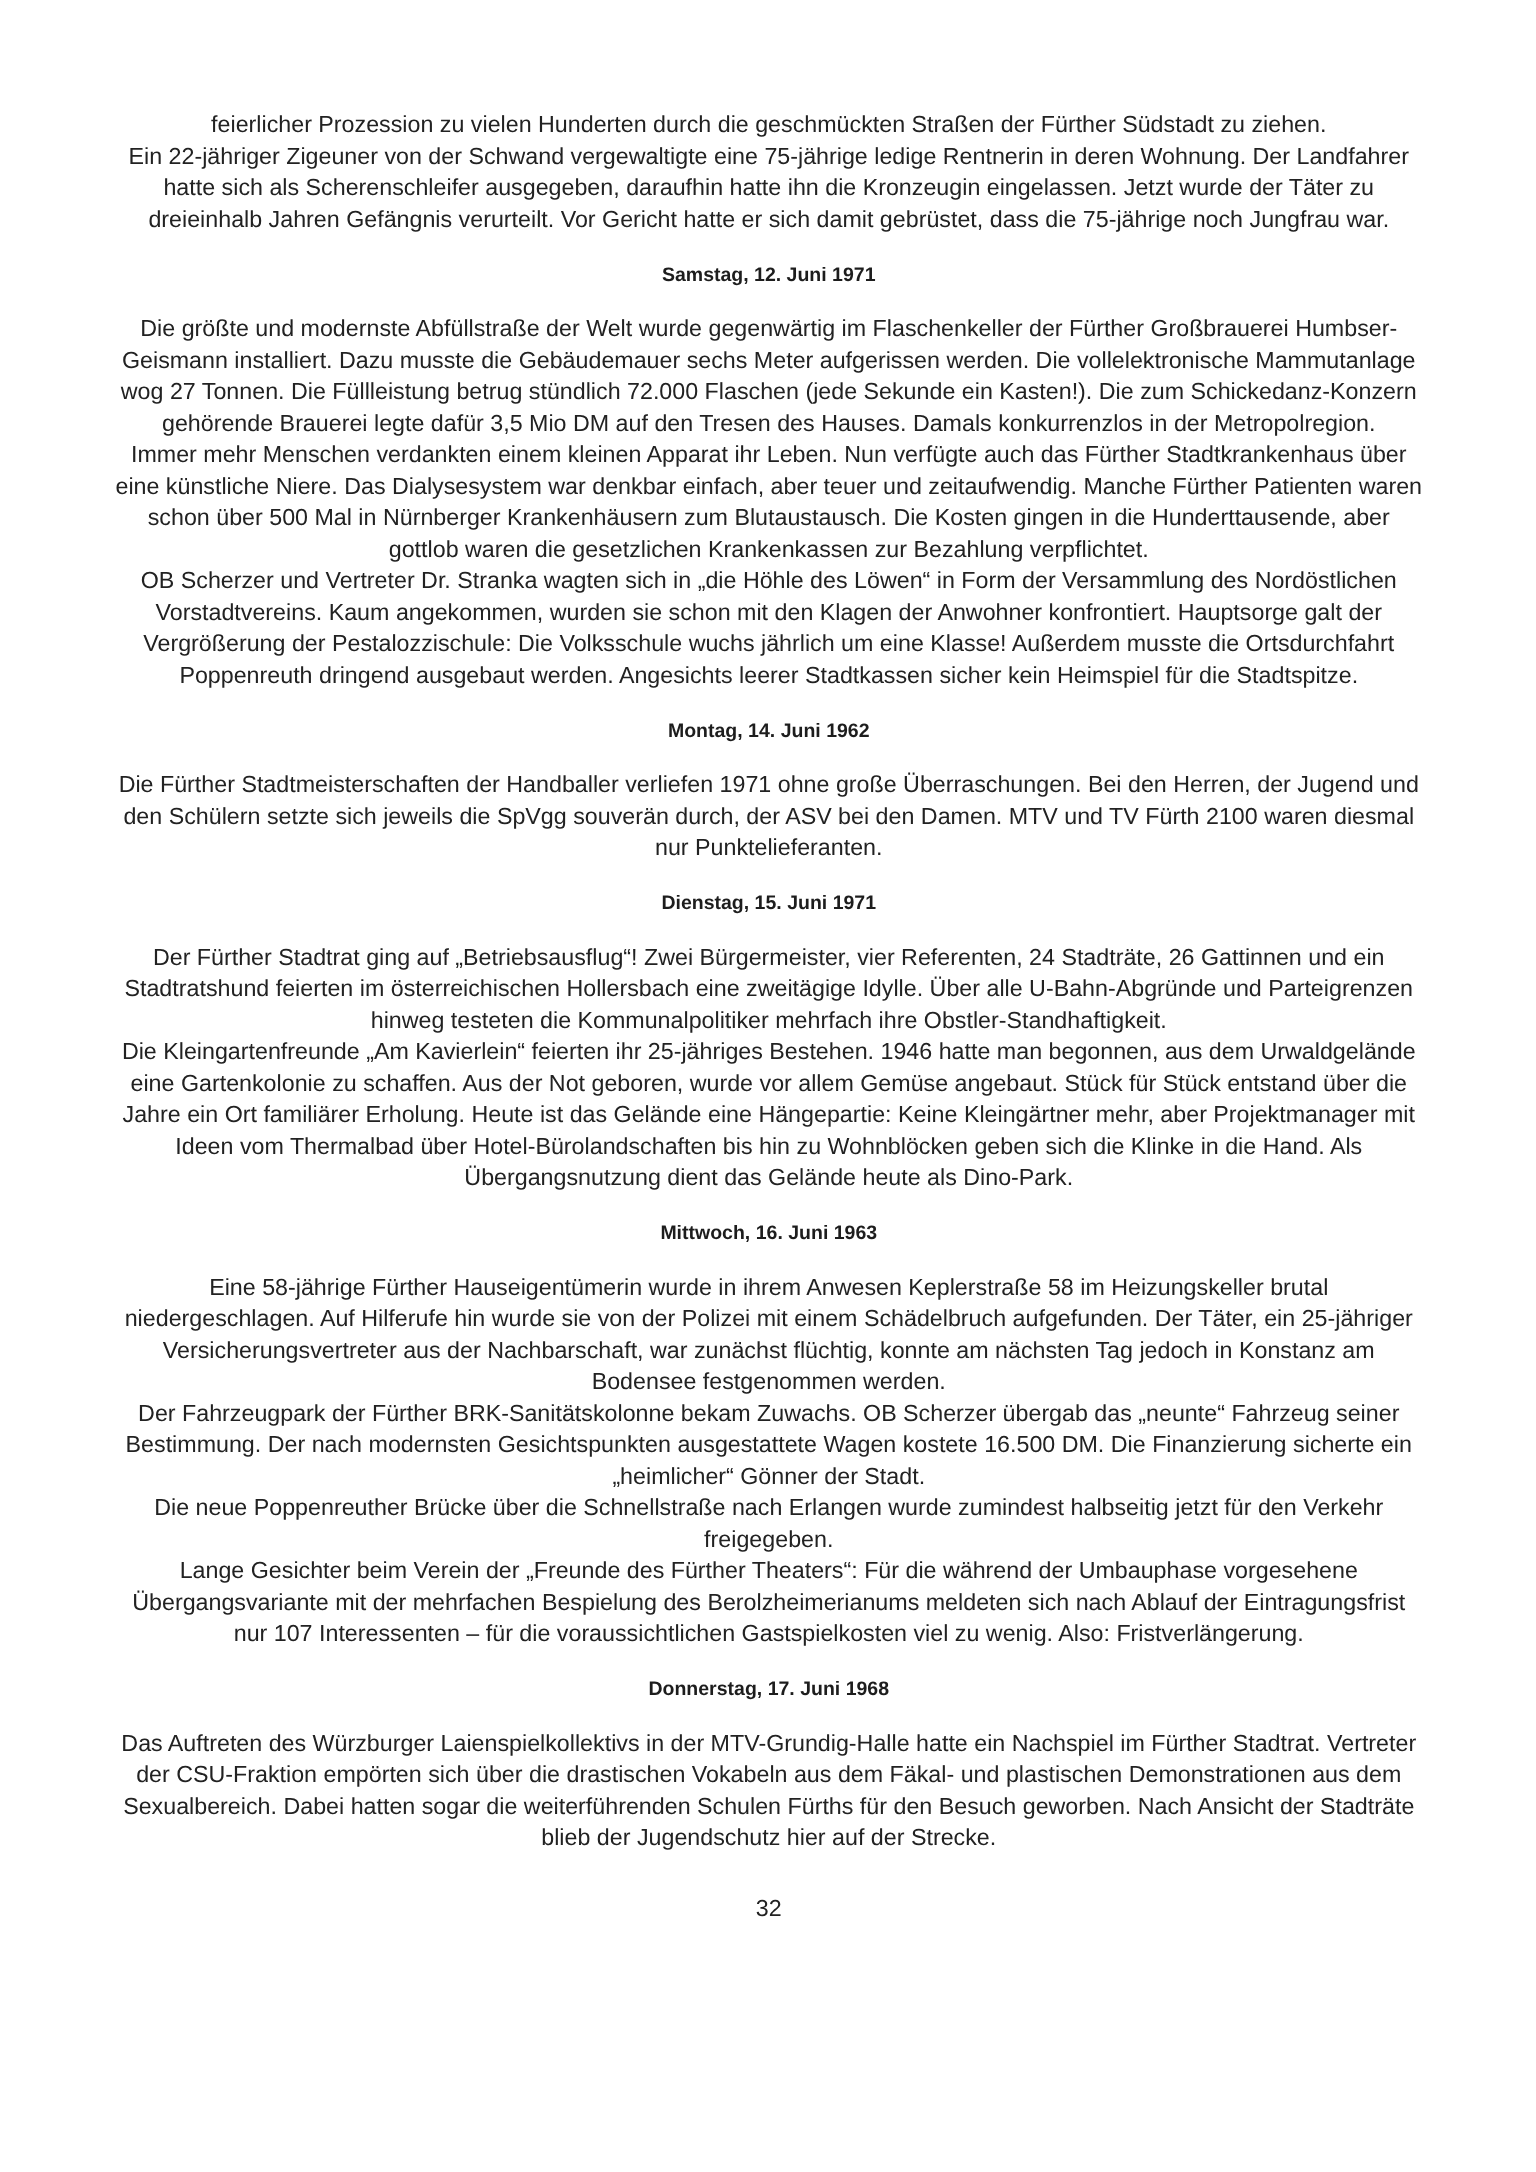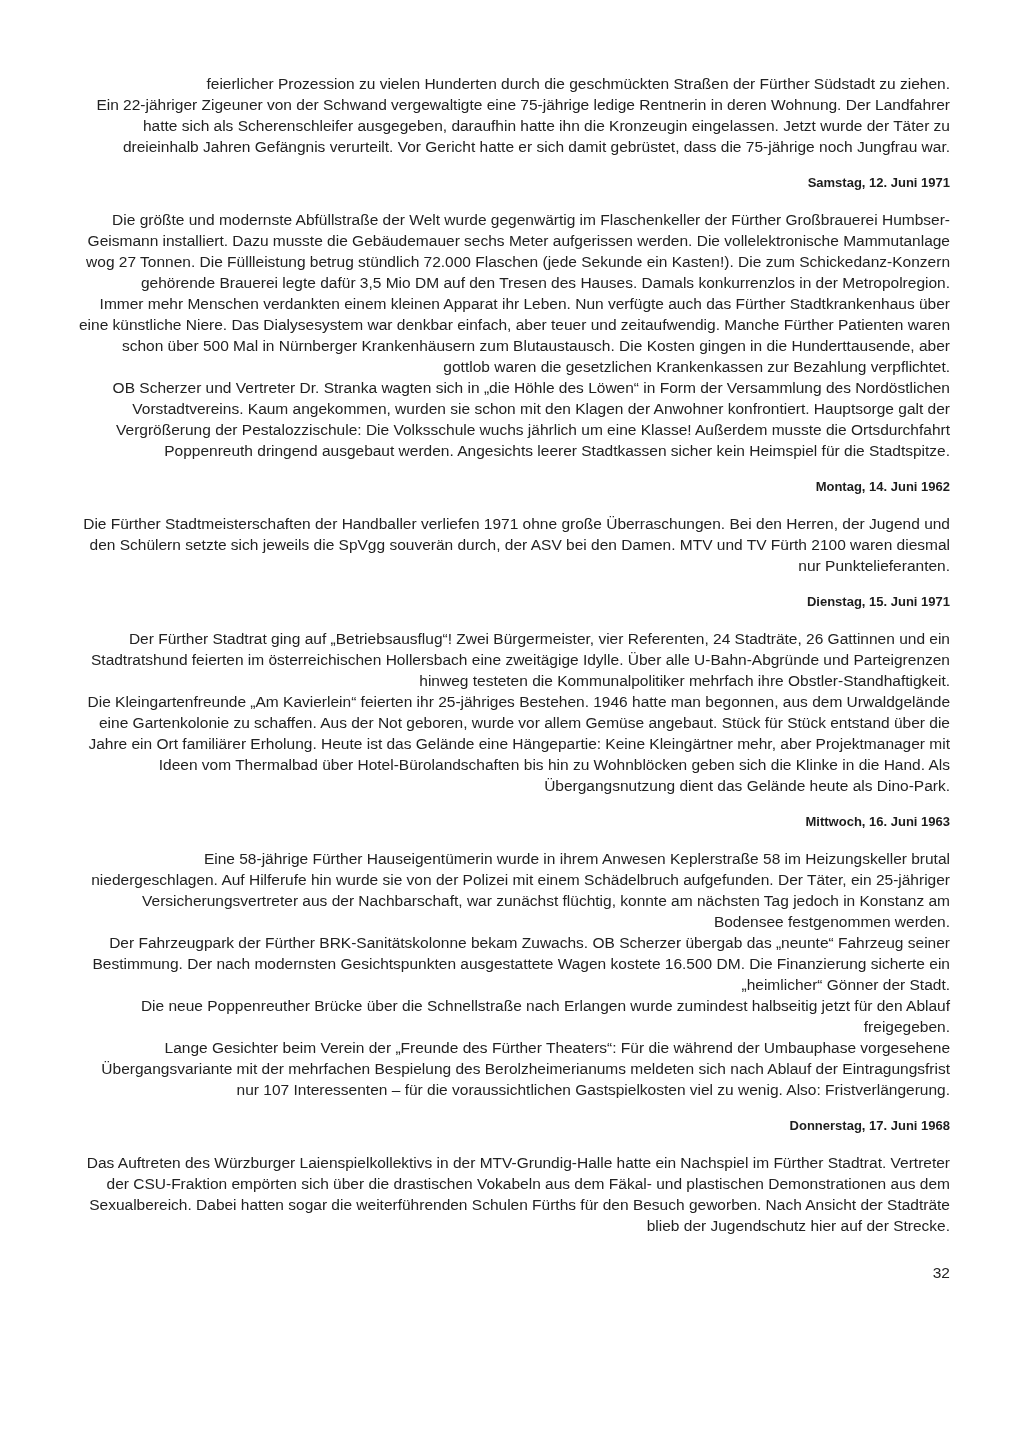--- a/index.html
+++ b/index.html
@@ -15,36 +15,36 @@
     width: 1024px;
     min-height: 1448px;
     background: #ffffff;
     padding: 73px 74px 0 75px;
     display: flex;
     flex-direction: column;
   }
   .content {
     font-size: 15.5px;
     line-height: 21px;
-    text-align: right;
+    text-align: center;
   }
   .content p {
     margin: 0;
   }
   .content h2 {
     font-size: 13px;
     line-height: 21px;
     font-weight: 700;
     margin: 15px 0 16px 0;
     color: #1d1d1d;
   }
   .page-number {
     margin-top: 26px;
     padding-bottom: 60px;
-    text-align: right;
+    text-align: center;
     font-size: 15.5px;
     line-height: 21px;
     color: #222222;
   }
 </style>
 </head>
 <body>
 
 <div class="page">
   <div class="content">
@@ -60,21 +60,21 @@
     <h2>Montag, 14. Juni 1962</h2>
     <p>Die Fürther Stadtmeisterschaften der Handballer verliefen 1971 ohne große Überraschungen. Bei den Herren, der Jugend und den Schülern setzte sich jeweils die SpVgg souverän durch, der ASV bei den Damen. MTV und TV Fürth 2100 waren diesmal nur Punktelieferanten.</p>
 
     <h2>Dienstag, 15. Juni 1971</h2>
     <p>Der Fürther Stadtrat ging auf „Betriebsausflug“! Zwei Bürgermeister, vier Referenten, 24 Stadträte, 26 Gattinnen und ein Stadtratshund feierten im österreichischen Hollersbach eine zweitägige Idylle. Über alle U-Bahn-Abgründe und Parteigrenzen hinweg testeten die Kommunalpolitiker mehrfach ihre Obstler-Standhaftigkeit.</p>
     <p>Die Kleingartenfreunde „Am Kavierlein“ feierten ihr 25-jähriges Bestehen. 1946 hatte man begonnen, aus dem Urwaldgelände eine Gartenkolonie zu schaffen. Aus der Not geboren, wurde vor allem Gemüse angebaut. Stück für Stück entstand über die Jahre ein Ort familiärer Erholung. Heute ist das Gelände eine Hängepartie: Keine Kleingärtner mehr, aber Projektmanager mit Ideen vom Thermalbad über Hotel-Bürolandschaften bis hin zu Wohnblöcken geben sich die Klinke in die Hand. Als Übergangsnutzung dient das Gelände heute als Dino-Park.</p>
 
     <h2>Mittwoch, 16. Juni 1963</h2>
     <p>Eine 58-jährige Fürther Hauseigentümerin wurde in ihrem Anwesen Keplerstraße 58 im Heizungskeller brutal niedergeschlagen. Auf Hilferufe hin wurde sie von der Polizei mit einem Schädelbruch aufgefunden. Der Täter, ein 25-jähriger Versicherungsvertreter aus der Nachbarschaft, war zunächst flüchtig, konnte am nächsten Tag jedoch in Konstanz am Bodensee festgenommen werden.</p>
     <p>Der Fahrzeugpark der Fürther BRK-Sanitätskolonne bekam Zuwachs. OB Scherzer übergab das „neunte“ Fahrzeug seiner Bestimmung. Der nach modernsten Gesichtspunkten ausgestattete Wagen kostete 16.500 DM. Die Finanzierung sicherte ein „heimlicher“ Gönner der Stadt.</p>
-    <p>Die neue Poppenreuther Brücke über die Schnellstraße nach Erlangen wurde zumindest halbseitig jetzt für den Ablauf freigegeben.</p>
+    <p>Die neue Poppenreuther Brücke über die Schnellstraße nach Erlangen wurde zumindest halbseitig jetzt für den Verkehr freigegeben.</p>
     <p>Lange Gesichter beim Verein der „Freunde des Fürther Theaters“: Für die während der Umbauphase vorgesehene Übergangsvariante mit der mehrfachen Bespielung des Berolzheimerianums meldeten sich nach Ablauf der Eintragungsfrist nur 107 Interessenten – für die voraussichtlichen Gastspielkosten viel zu wenig. Also: Fristverlängerung.</p>
 
     <h2>Donnerstag, 17. Juni 1968</h2>
     <p>Das Auftreten des Würzburger Laienspielkollektivs in der MTV-Grundig-Halle hatte ein Nachspiel im Fürther Stadtrat. Vertreter der CSU-Fraktion empörten sich über die drastischen Vokabeln aus dem Fäkal- und plastischen Demonstrationen aus dem Sexualbereich. Dabei hatten sogar die weiterführenden Schulen Fürths für den Besuch geworben. Nach Ansicht der Stadträte blieb der Jugendschutz hier auf der Strecke.</p>
 
   </div>
 
   <div class="page-number">32</div>
 </div>
 

